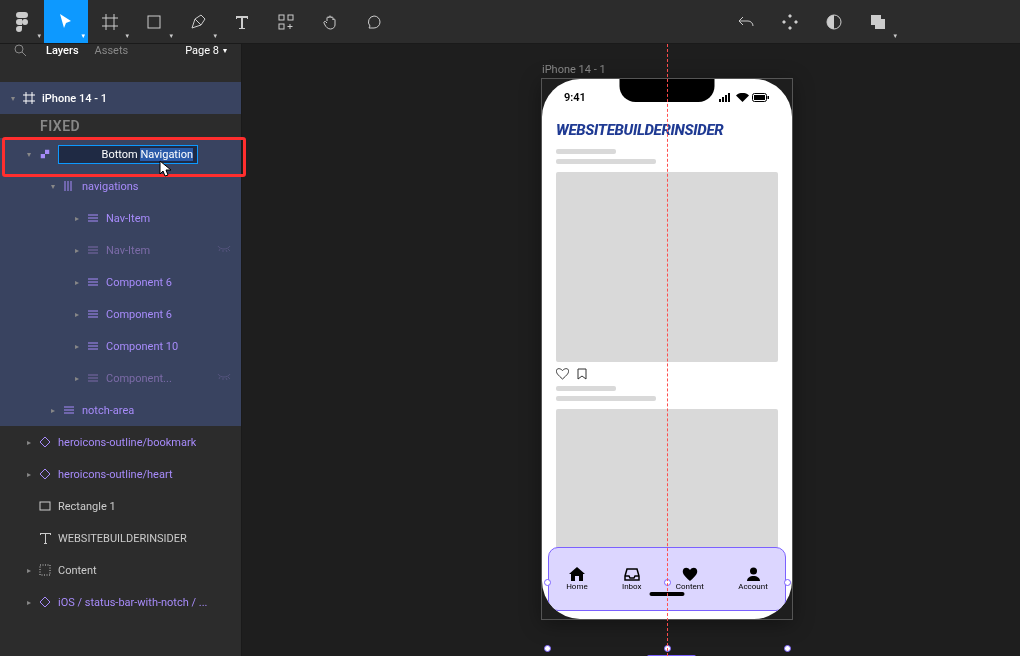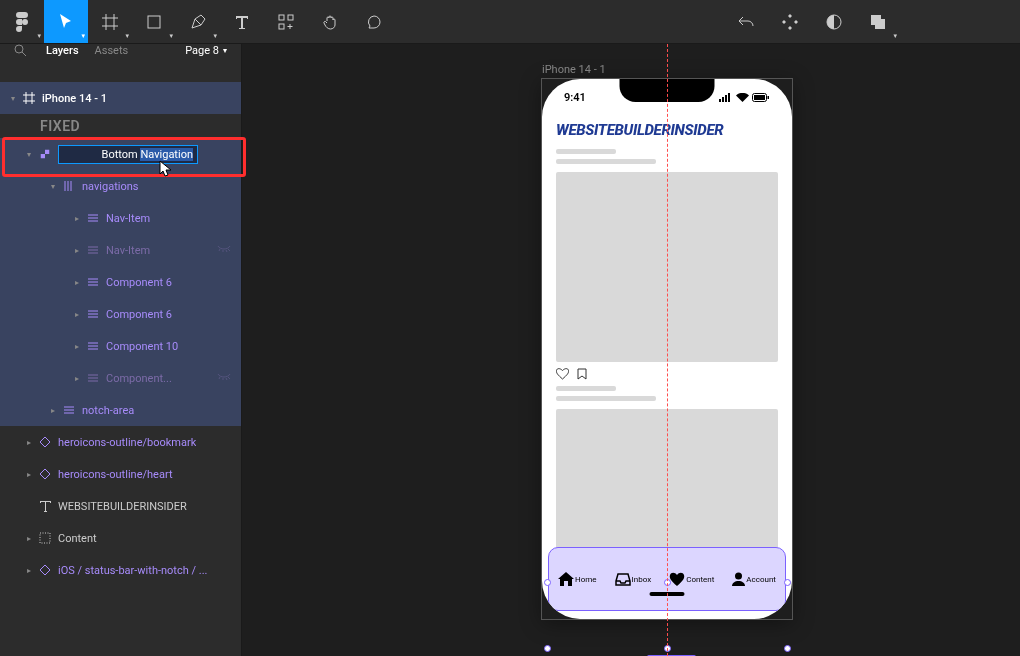--- a/index.html
+++ b/index.html
@@ -47,21 +47,21 @@
   .notch { position: absolute; top: 0; left: 50%; transform: translateX(-50%); width: 95px; height: 23px; background: #000; border-radius: 0 0 16px 16px; }
   .status-bar { height: 36px; display: flex; align-items: center; justify-content: space-between; padding: 0 22px; font-size: 11px; font-weight: 600; color: #000; }
   .status-icons { display: flex; gap: 3px; align-items: center; font-size: 10px; }
   .brand { font-size: 15px; font-weight: 800; color: #1f3a93; padding: 6px 14px 10px; font-style: italic; letter-spacing: -0.3px; }
   .feed { padding: 0 14px; }
   .skel-line { height: 5px; background: #d9d9d9; border-radius: 2px; margin-bottom: 5px; }
   .skel-img { background: #d9d9d9; border-radius: 2px; }
   .post-actions { display: flex; gap: 8px; padding: 6px 0; color: #333; }
   
   .bottom-nav { position: absolute; bottom: 8px; left: 6px; right: 6px; height: 64px; background: #dcd6ff; border-radius: 10px; display: flex; align-items: center; justify-content: space-around; border: 1px solid #7b61ff; }
-  .nav-item { display: flex; flex-direction: row; align-items: center; font-size: 8px; color: #000; gap: 1px; }
+  .nav-item { display: flex; flex-direction: column; align-items: center; font-size: 8px; color: #000; gap: 1px; }
   .nav-item .ni { font-size: 14px; }
   .home-indicator { position: absolute; bottom: 14px; left: 50%; width: 35px; height: 4px; background: #000; border-radius: 3px; transform: translateX(-50%); }
   
   .sel-handle { position: absolute; width: 7px; height: 7px; background: #fff; border: 1px solid #7b61ff; border-radius: 50%; }
   .guide-v { position: absolute; top: 0; bottom: 0; border-left: 1px dashed #ff4d4d; }
   .dim-badge { position: absolute; background: #7b61ff; color: #fff; font-size: 10px; padding: 1px 5px; border-radius: 2px; font-weight: 500; }
   
   svg { display: block; }
 </style>
 </head>
@@ -282,20 +282,29 @@
       </div>
       <div class="layer-row purple" style="padding-left:24px">
         <span class="arrow">▸</span>
         <span class="ico">
             <svg width="12" height="12" viewBox="0 0 12 12" stroke="currentColor" fill="none">
               <path d="M6 1l5 5-5 5-5-5z"></path>
             </svg>
           </span>
         <span class="label">heroicons-outline/heart</span>
       </div>
+      <div class="layer-row" style="padding-left:24px;color:#ccc">
+        <span class="arrow"></span>
+        <span class="ico">
+            <svg width="12" height="12" viewBox="0 0 12 12" stroke="currentColor" fill="none">
+              <rect x="1" y="2" width="10" height="8"></rect>
+            </svg>
+          </span>
+        <span class="label">Rectangle 1</span>
+      </div>
 
 
       <div class="layer-row" style="padding-left:24px;color:#ccc">
         <span class="arrow"></span>
         <span class="ico">
             <svg width="11" height="11" viewBox="0 0 11 11" fill="currentColor">
               <path d="M0 0h11v2h-1V1H6v9h1v1H4v-1h1V1H1v1H0z"></path>
             </svg>
           </span>
         <span class="label">WEBSITEBUILDERINSIDER</span>

